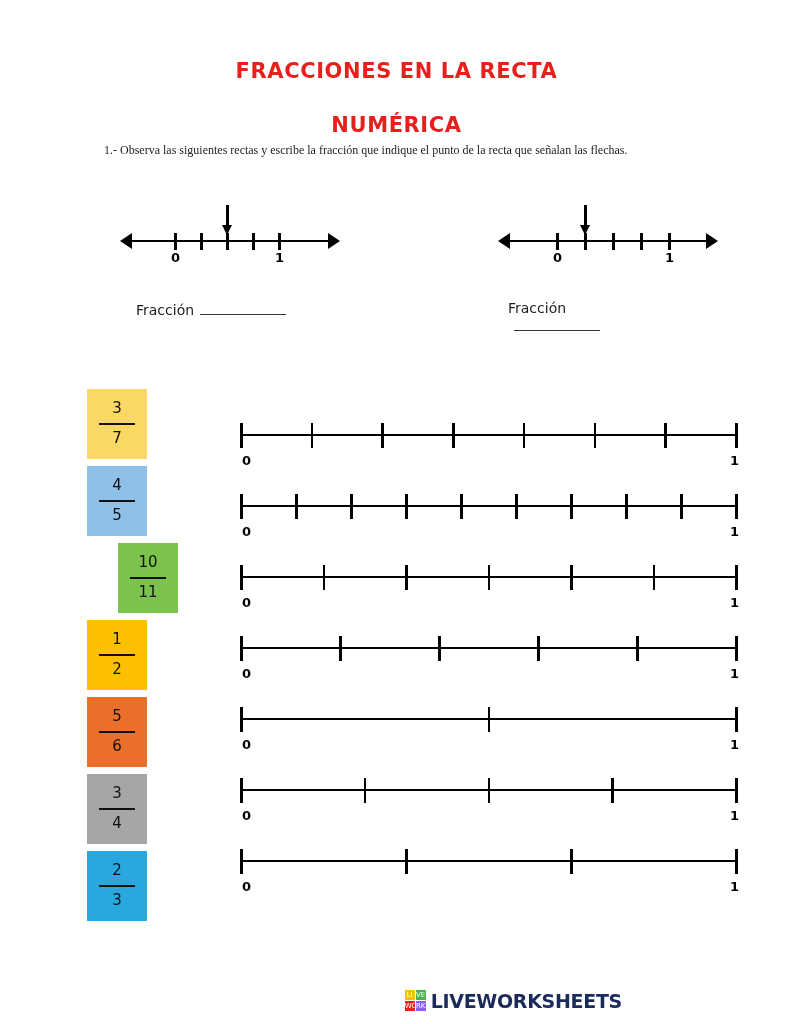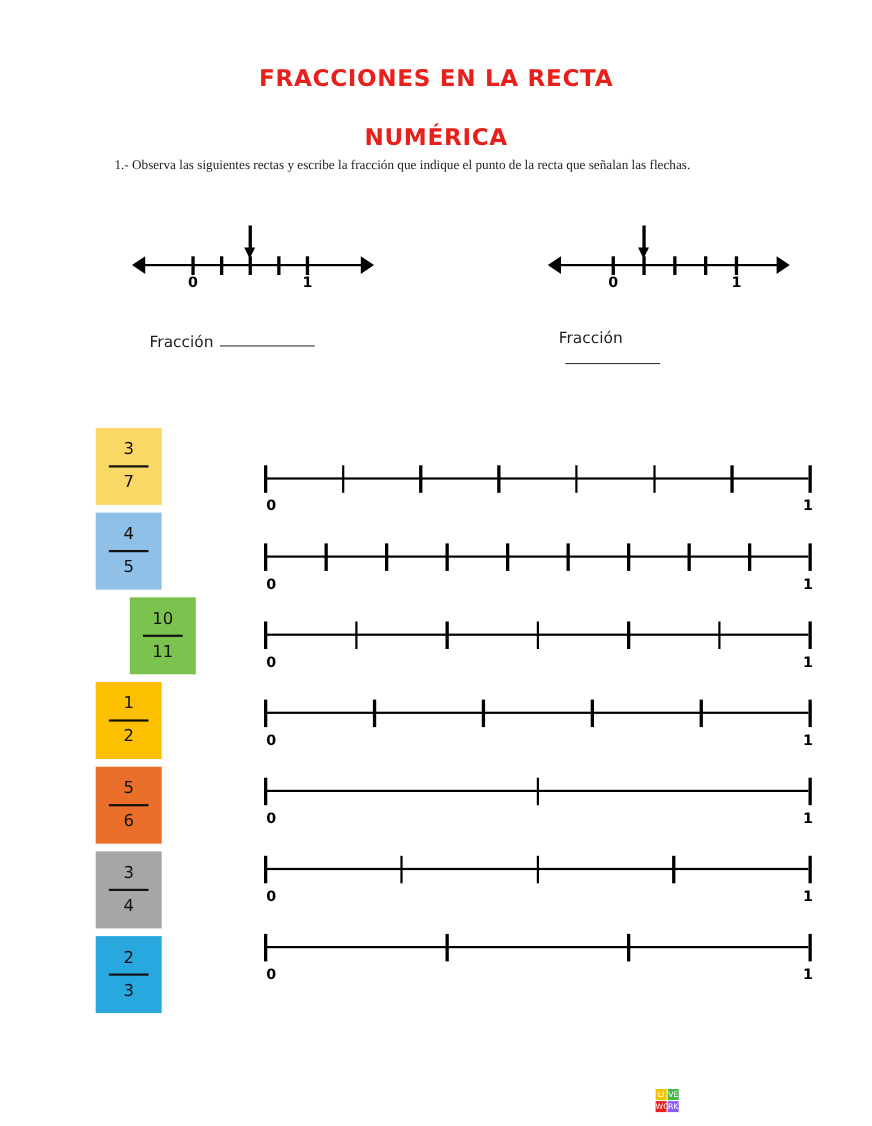--- a/index.html
+++ b/index.html
@@ -420,15 +420,16 @@
       </div>
     </div>
 
   <div class="footer">
     <span class="lw-squares">
       <i class="sq1">LI</i>
       <i class="sq2">VE</i>
       <i class="sq3">WO</i>
       <i class="sq4">RK</i>
     </span>
+    <span class="lw-text">LIVEWORKSHEETS</span>
   </div>
 
 </div>
 
 </body></html>

